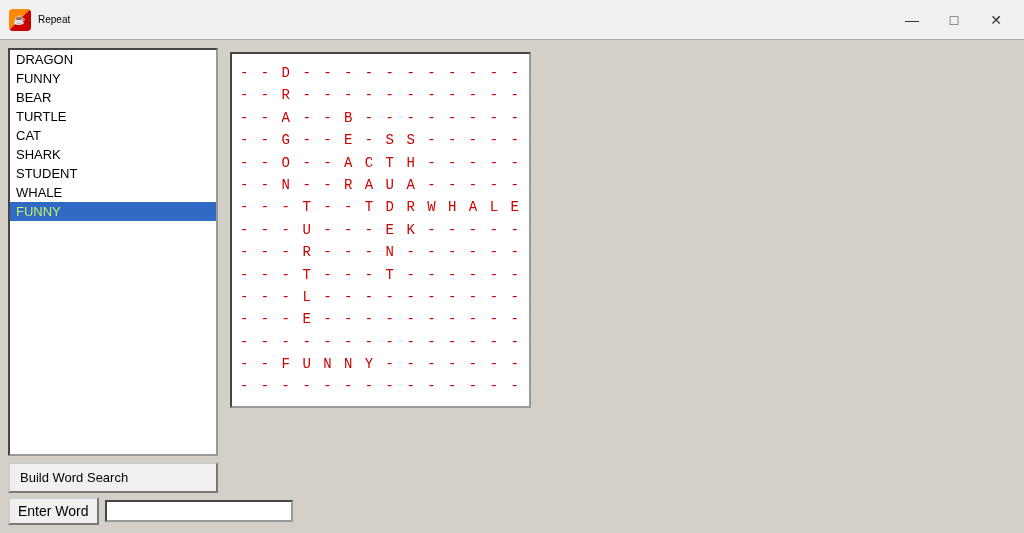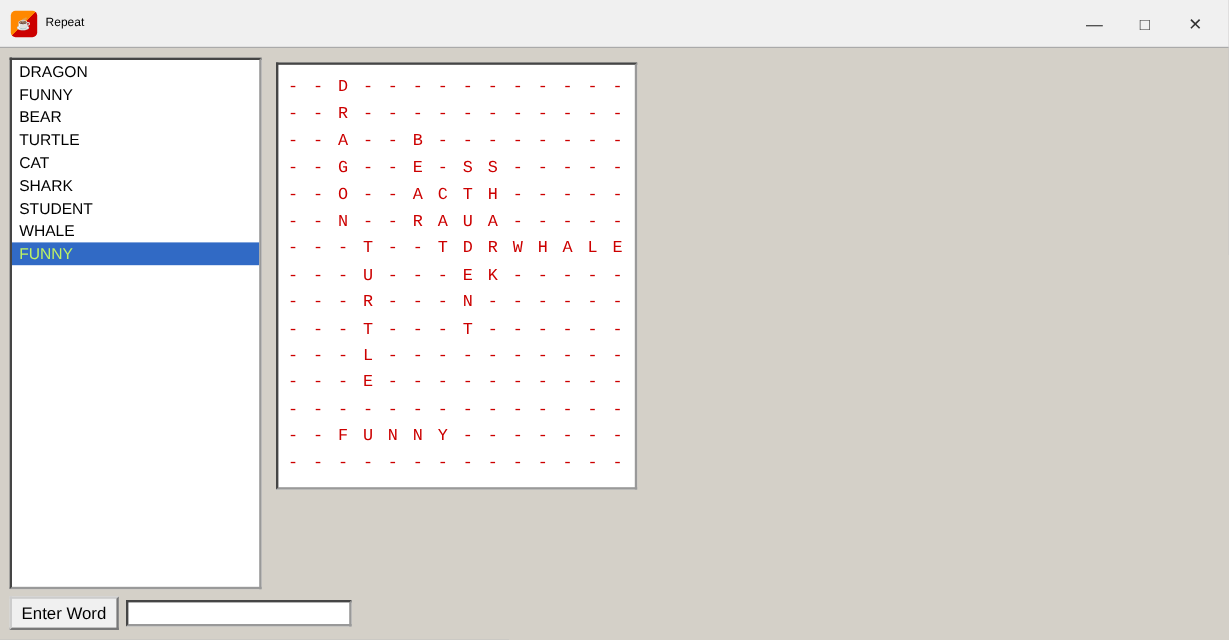--- a/index.html
+++ b/index.html
@@ -182,20 +182,21 @@
         <div class="word-item">BEAR</div>
         <div class="word-item">TURTLE</div>
         <div class="word-item">CAT</div>
         <div class="word-item">SHARK</div>
         <div class="word-item">STUDENT</div>
         <div class="word-item">WHALE</div>
         <div class="word-item selected">FUNNY</div>
       </div>
 
     <div class="buttons-area">
+      <button class="build-btn">Build Word Search</button>
       <div class="enter-word-row">
         <button class="enter-word-btn">Enter Word</button>
         <input class="enter-word-input" type="text" value="" style="">
       </div>
     </div>
   </div>
 
   <div class="grid-panel">
     <div class="word-search-grid" id="word-grid">- - D - - - - - - - - - - -
 - - R - - - - - - - - - - -

